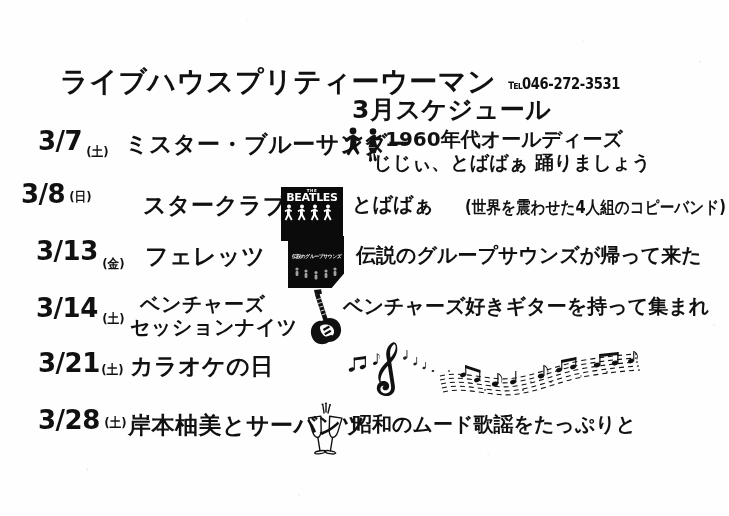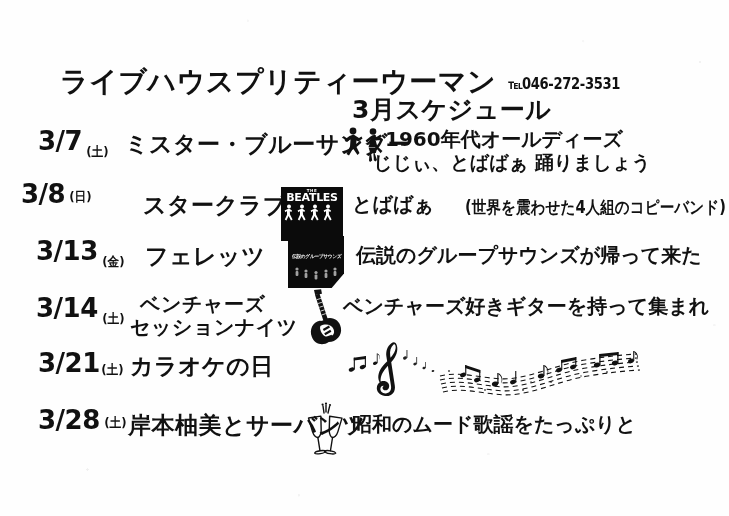--- a/index.html
+++ b/index.html
@@ -275,21 +275,21 @@
         </div>
       </div>
 
       <div class="desc-cell" style="left:352px; top:16px;">とばばぁ</div>
       <div class="desc-cell" style="left:465px; top:18px;">
         <span class="desc-paren">(世界を震わせた4人組のコピーバンド)</span>
       </div>
     </div>
 
     <div class="row">
-      <div class="date-cell" style="left:36px; top:6px;">
+      <div class="date-cell" style="left:36px; top:6px;align-items:flex-end;">
         <span class="date-num">3/13</span>
         <span class="date-dow">(金)</span>
       </div>
       <div class="act-cell" style="left:145px; top:12px;">フェレッツ</div>
 
       <div class="icon-art" style="left:288px; top:4px;">
         <div class="gs-badge">
           <div class="gs-text">伝説のグループサウンズ</div>
           <svg width="56" height="18" viewBox="0 0 56 18" style="position:absolute;left:2px;top:28px;">
             <g fill="#bdbdbd" opacity=".85">

